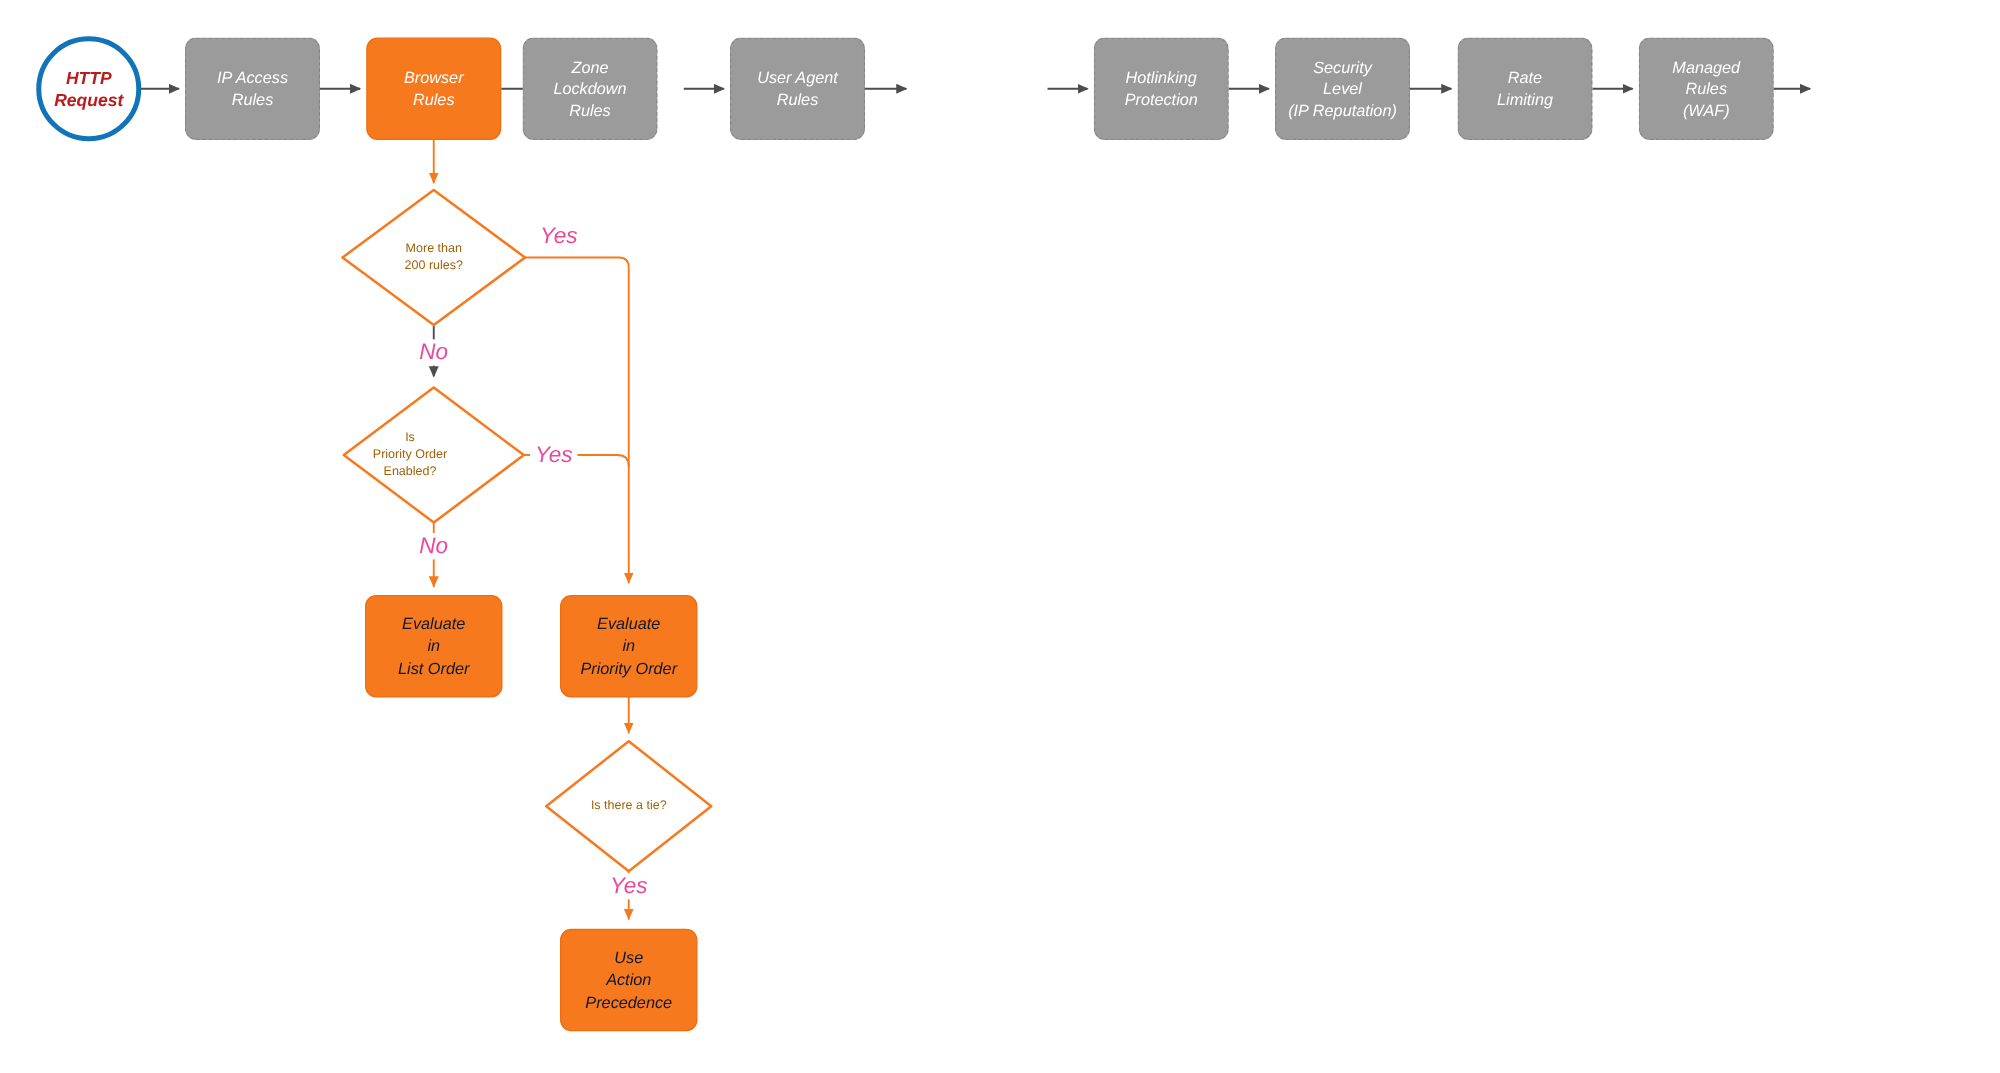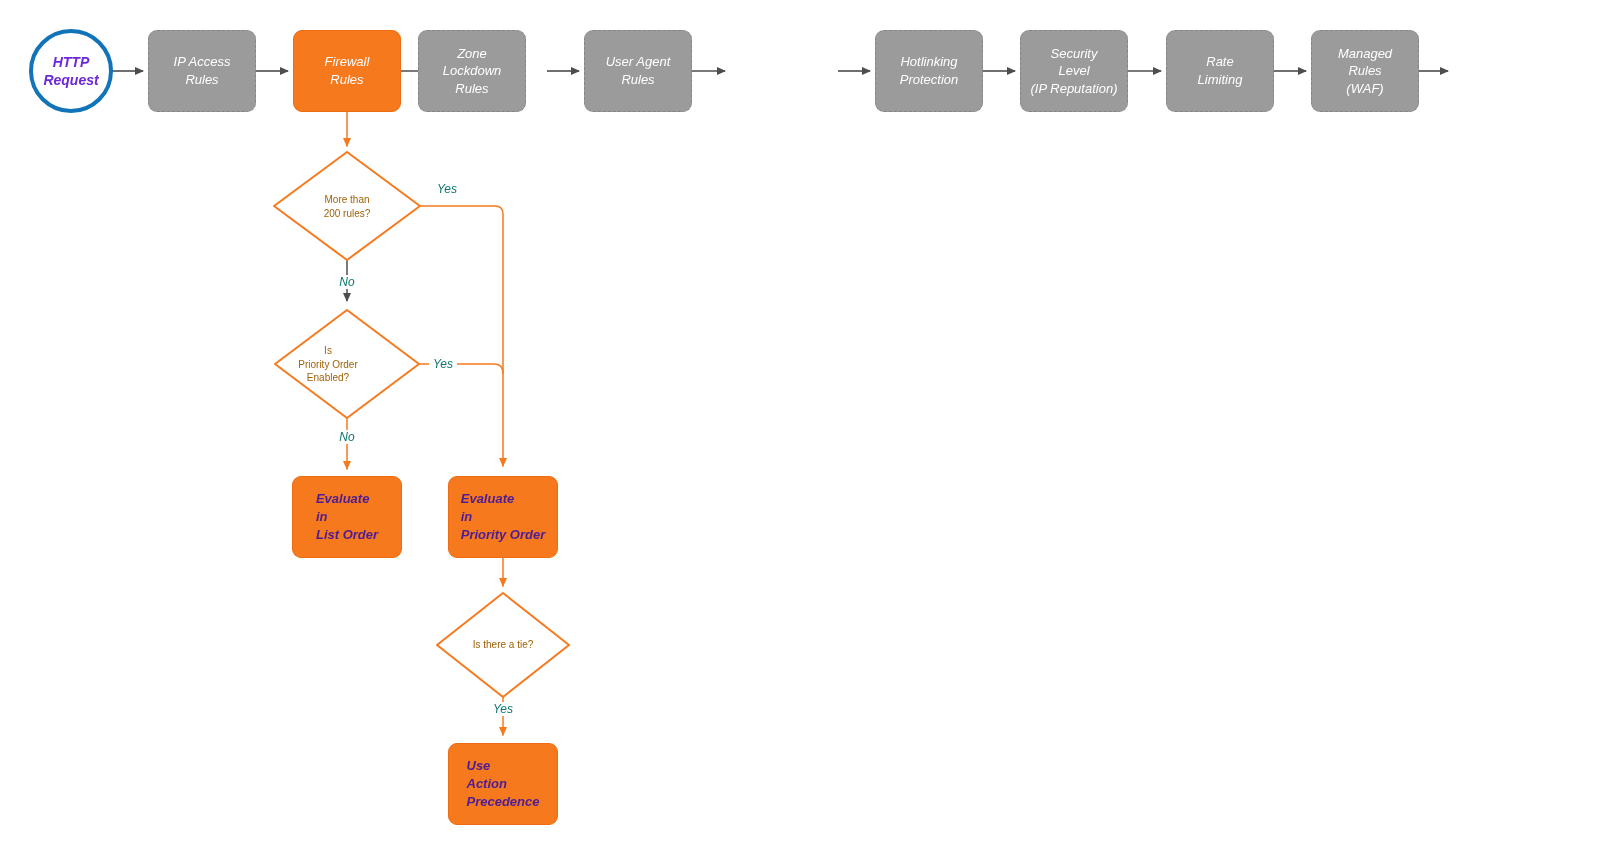--- a/index.html
+++ b/index.html
@@ -12,45 +12,45 @@
     background:#9B9B9B;border:1px dashed #858585;border-radius:9px;
     display:flex;align-items:center;justify-content:center;text-align:center;
     color:#ffffff;font-style:italic;font-size:13px;line-height:1.35;
     white-space:pre-line;box-sizing:border-box;
   }
   .stage-box.orange{background:#F7791D;border:1px solid #EE6D12;}
 
   .action-box{
     position:absolute;width:110px;height:82px;
     background:#F7791D;border:1px solid #EE6D12;border-radius:9px;
-    display:flex;align-items:center;justify-content:center;
-    color:#4c1d95;font-style:italic;font-size:13px;line-height:1.4;
-    white-space:pre-line;box-sizing:border-box;font-weight:bold;
+    display:flex;align-items:center;justify-content:center;text-align:center;
+    color:#0f172a;font-style:italic;font-size:13px;line-height:1.4;
+    white-space:pre-line;box-sizing:border-box;
   }
 
   .circle-node{
     position:absolute;width:84px;height:84px;border-radius:50%;
     display:flex;align-items:center;justify-content:center;text-align:center;
     font-weight:bold;font-style:italic;font-size:14px;line-height:1.3;
     white-space:pre-line;box-sizing:border-box;
   }
-  .circle-node.start{background:#ffffff;border:4px solid #1274B8;color:#6d28d9;}
+  .circle-node.start{background:#ffffff;border:4px solid #1274B8;color:#b91c1c;}
   .circle-node.end{background:#1274B8;border:4px solid #1274B8;color:#ffffff;}
 
   .diamond-label{
     position:absolute;width:140px;
     transform:translate(-50%,-50%);
     text-align:center;color:#a16207;font-size:10px;line-height:1.35;
     white-space:pre-line;
   }
 
   .edge-label{
     position:absolute;transform:translate(-50%,-50%);
     background:#ffffff;padding:0 4px;
-    color:#0f766e;font-size:12px;font-style:italic;text-align:right;
+    color:#ec4899;font-size:18px;font-style:italic;text-align:right;
   }
 </style>
 </head>
 <body>
 
 <div class="canvas">
 
   <svg class="wires" width="1600" height="858" viewBox="0 0 1600 858" xmlns="http://www.w3.org/2000/svg">
     <defs>
       <marker id="ah-gray" markerWidth="10" markerHeight="9" refX="8" refY="4" orient="auto" markerUnits="userSpaceOnUse">
@@ -90,21 +90,21 @@
       <polygon points="347,310 419,364 347,418 275,364"></polygon>
       <polygon points="503,593 569,645 503,697 437,645"></polygon>
     </g>
   </svg>
 
   <div class="circle-node start" style="left:29px;top:29px">HTTP
 Request</div>
 
   <div class="stage-box" style="left:148px">IP Access
 Rules</div>
-  <div class="stage-box orange" style="left:293px">Firewall
+  <div class="stage-box orange" style="left:293px">Browser
 Rules</div>
   <div class="stage-box" style="left:418px">Zone
 Lockdown
 Rules</div>
   <div class="stage-box" style="left:584px">User Agent
 Rules</div>
   <div class="stage-box" style="left:875px">Hotlinking
 Protection</div>
   <div class="stage-box" style="left:1020px">Security
 Level

